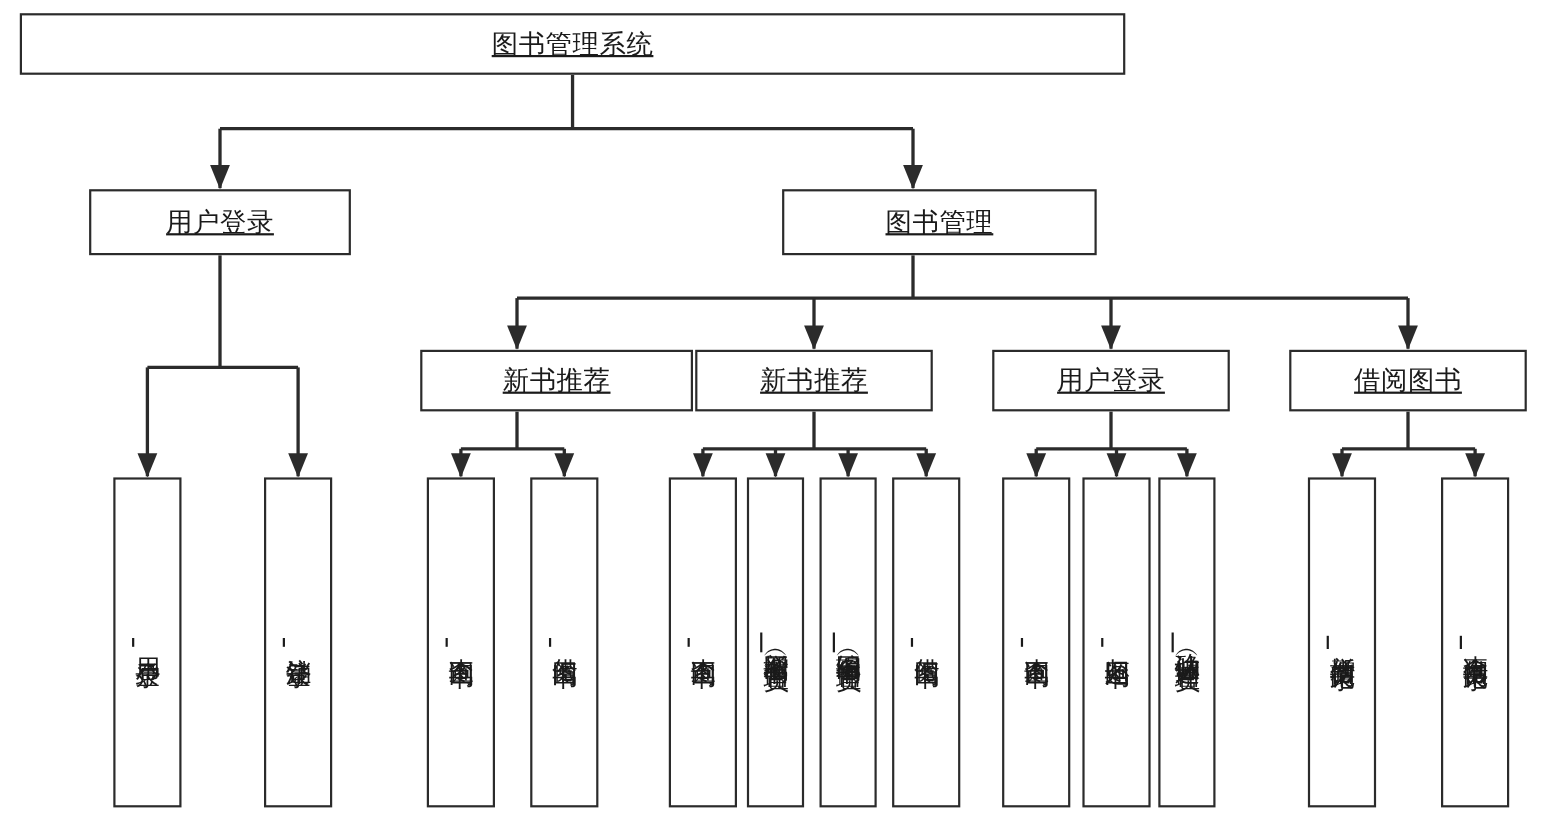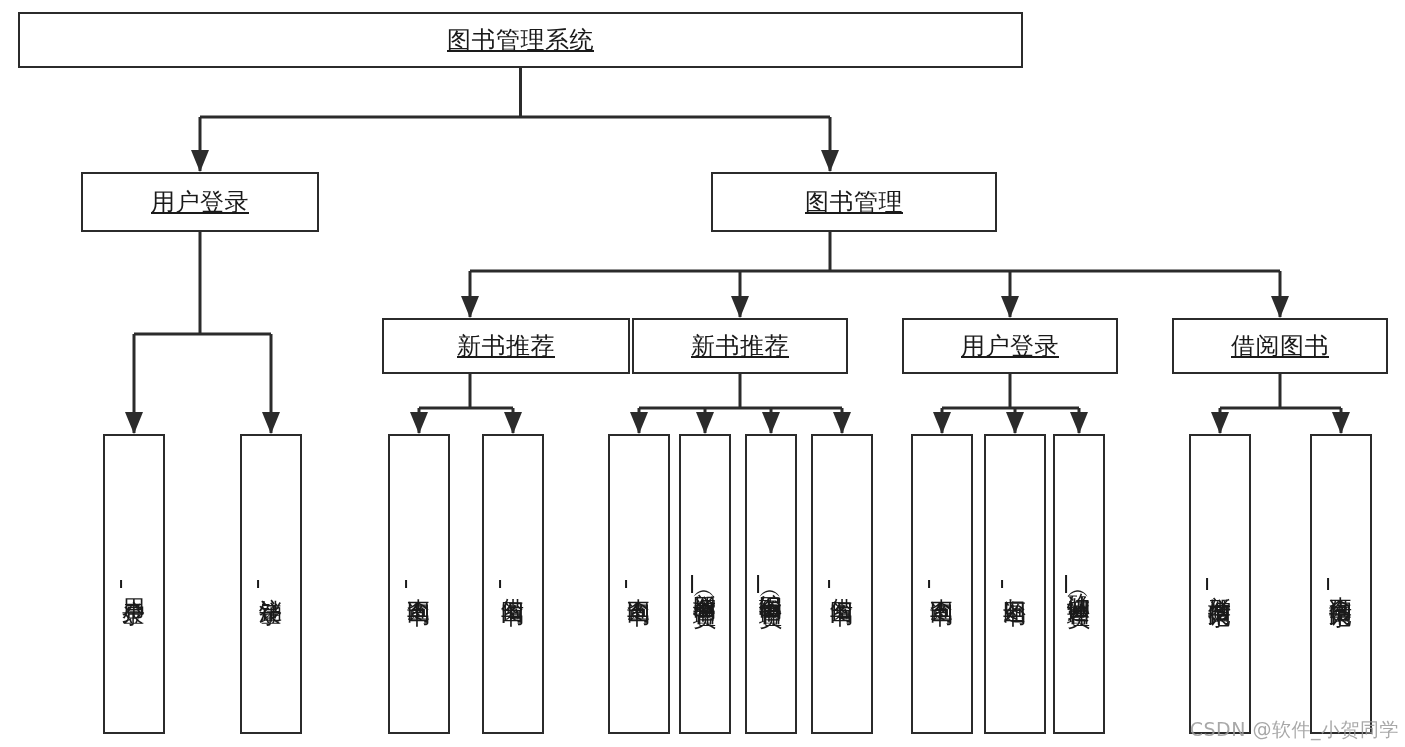--- a/index.html
+++ b/index.html
@@ -143,14 +143,13 @@
       <div class="node-box vert" style="left: 1053px; top: 434px; width: 52px; height: 300px;">
         <span class="node-label">确认归还（管理员）</span>
       </div>
       <div class="node-box vert" style="left: 1189px; top: 434px; width: 62px; height: 300px;">
         <span class="node-label">新增借阅记录</span>
       </div>
       <div class="node-box vert" style="left: 1310px; top: 434px; width: 62px; height: 300px;">
         <span class="node-label">查询借阅记录</span>
       </div>
     </div>
-  <div id="watermark">CSDN @软件_小贺同学</div>
 </div>
 
 </body></html>

